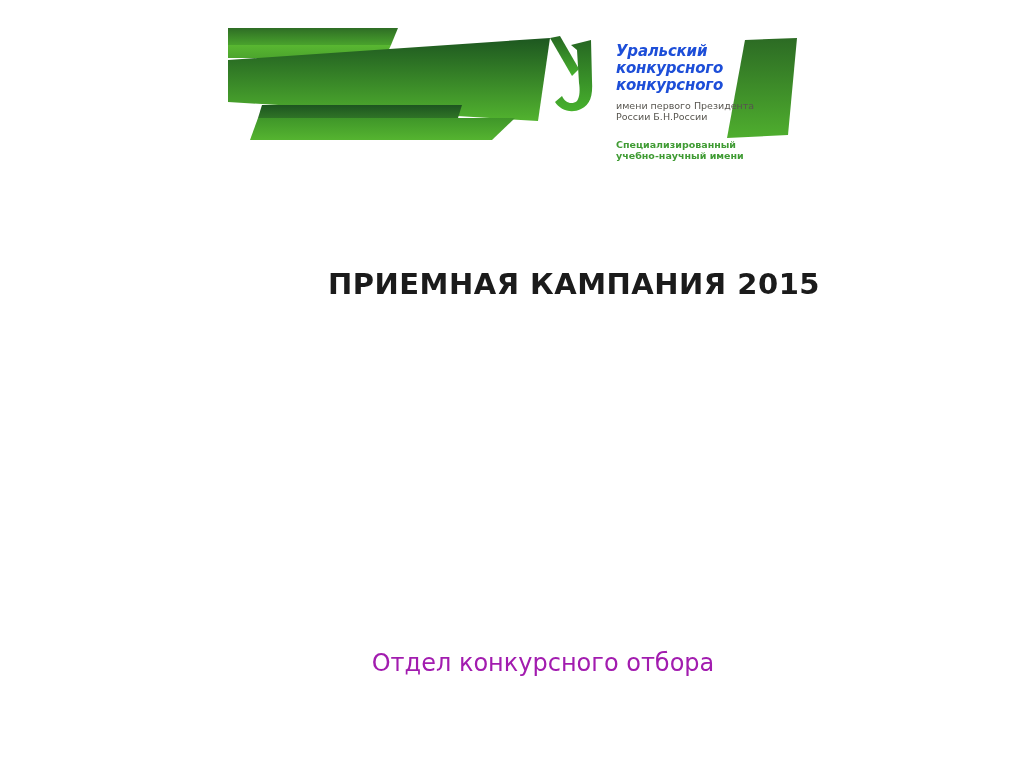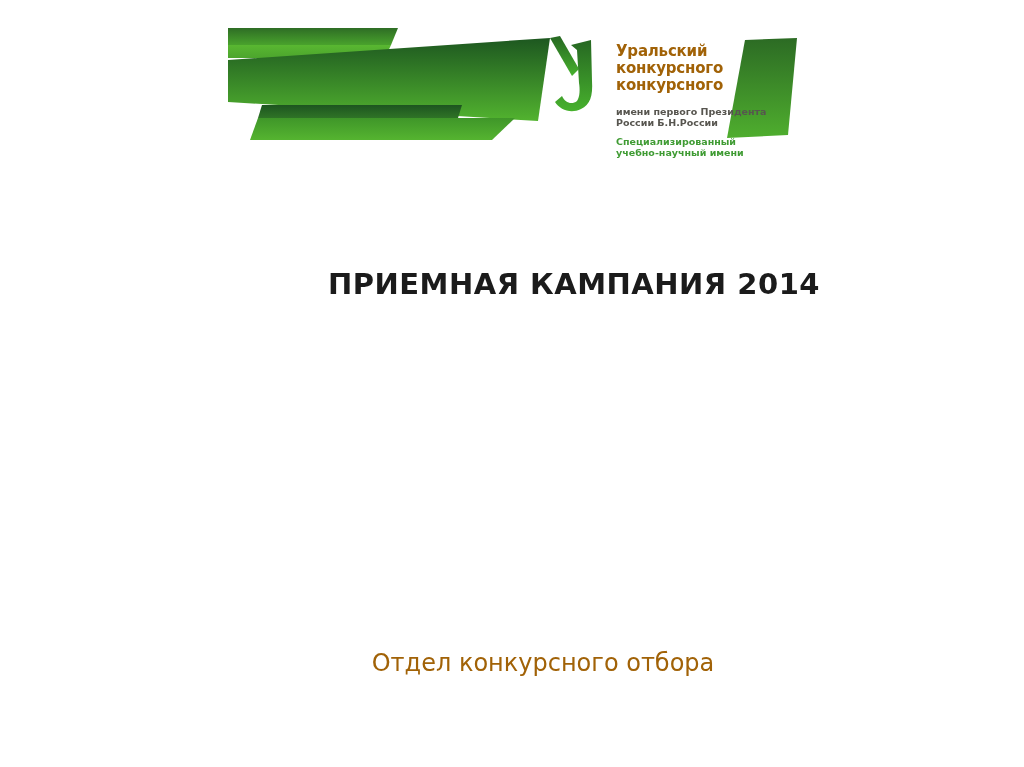--- a/index.html
+++ b/index.html
@@ -6,41 +6,41 @@
   html,body { width:1024px; height:767px; background:#ffffff; overflow:hidden; }
   body { font-family:"DejaVu Sans","Liberation Sans",sans-serif; position:relative; }
 
   .slide { position:absolute; inset:0; background:#ffffff; }
 
   
   .logo-graphic { position:absolute; left:222px; top:27px; width:580px; height:115px; }
 
   .logo-text { position:absolute; left:616px; top:43px; width:180px; }
   .uni-line {
-    font-size:15px; font-weight:700; color:#a16207;
-    line-height:17px; letter-spacing:-0.2px; white-space:nowrap;
+    font-size:15px; font-weight:700; color:#1d4ed8;
+    line-height:17px; letter-spacing:-0.2px; white-space:nowrap;font-style:italic;
   }
-  .named-block { margin-top:12px;font-weight:bold; }
+  .named-block { margin-top:6px; }
   .named-line {
     font-size:9.5px; color:#57554f; line-height:11px; white-space:nowrap;
   }
-  .sunc-block { margin-top:9px; }
+  .sunc-block { margin-top:18px; }
   .sunc-line {
     font-size:9.5px; font-weight:700; color:#3f9b33; line-height:10.5px; white-space:nowrap;
   }
 
   
   .slide-title {
     position:absolute; top:267px; left:574px; transform:translateX(-50%);
     font-size:29px; font-weight:700; color:#1b1b1b;
     letter-spacing:0.5px; white-space:nowrap;
   }
   .slide-footer {
     position:absolute; top:649px; left:543px; transform:translateX(-50%);
-    font-size:24px; font-weight:400; color:#a16207; white-space:nowrap;
+    font-size:24px; font-weight:400; color:#a21caf; white-space:nowrap;
   }
 </style>
 </head>
 <body>
 
 <div class="slide">
 
   <svg class="logo-graphic" viewBox="0 0 580 115" xmlns="http://www.w3.org/2000/svg" aria-hidden="true">
     <defs>
       <linearGradient id="g1" x1="0" y1="0" x2="0" y2="1">
@@ -98,16 +98,16 @@
     <div class="named-block">
       <div class="named-line">имени первого Президента</div>
       <div class="named-line">России Б.Н.России</div>
     </div>
     <div class="sunc-block">
       <div class="sunc-line">Специализированный</div>
       <div class="sunc-line">учебно-научный имени</div>
     </div>
   </div>
 
-  <div class="slide-title">ПРИЕМНАЯ КАМПАНИЯ 2014</div>
+  <div class="slide-title">ПРИЕМНАЯ КАМПАНИЯ 2015</div>
   <div class="slide-footer">Отдел конкурсного отбора</div>
 
 </div>
 
 </body></html>

